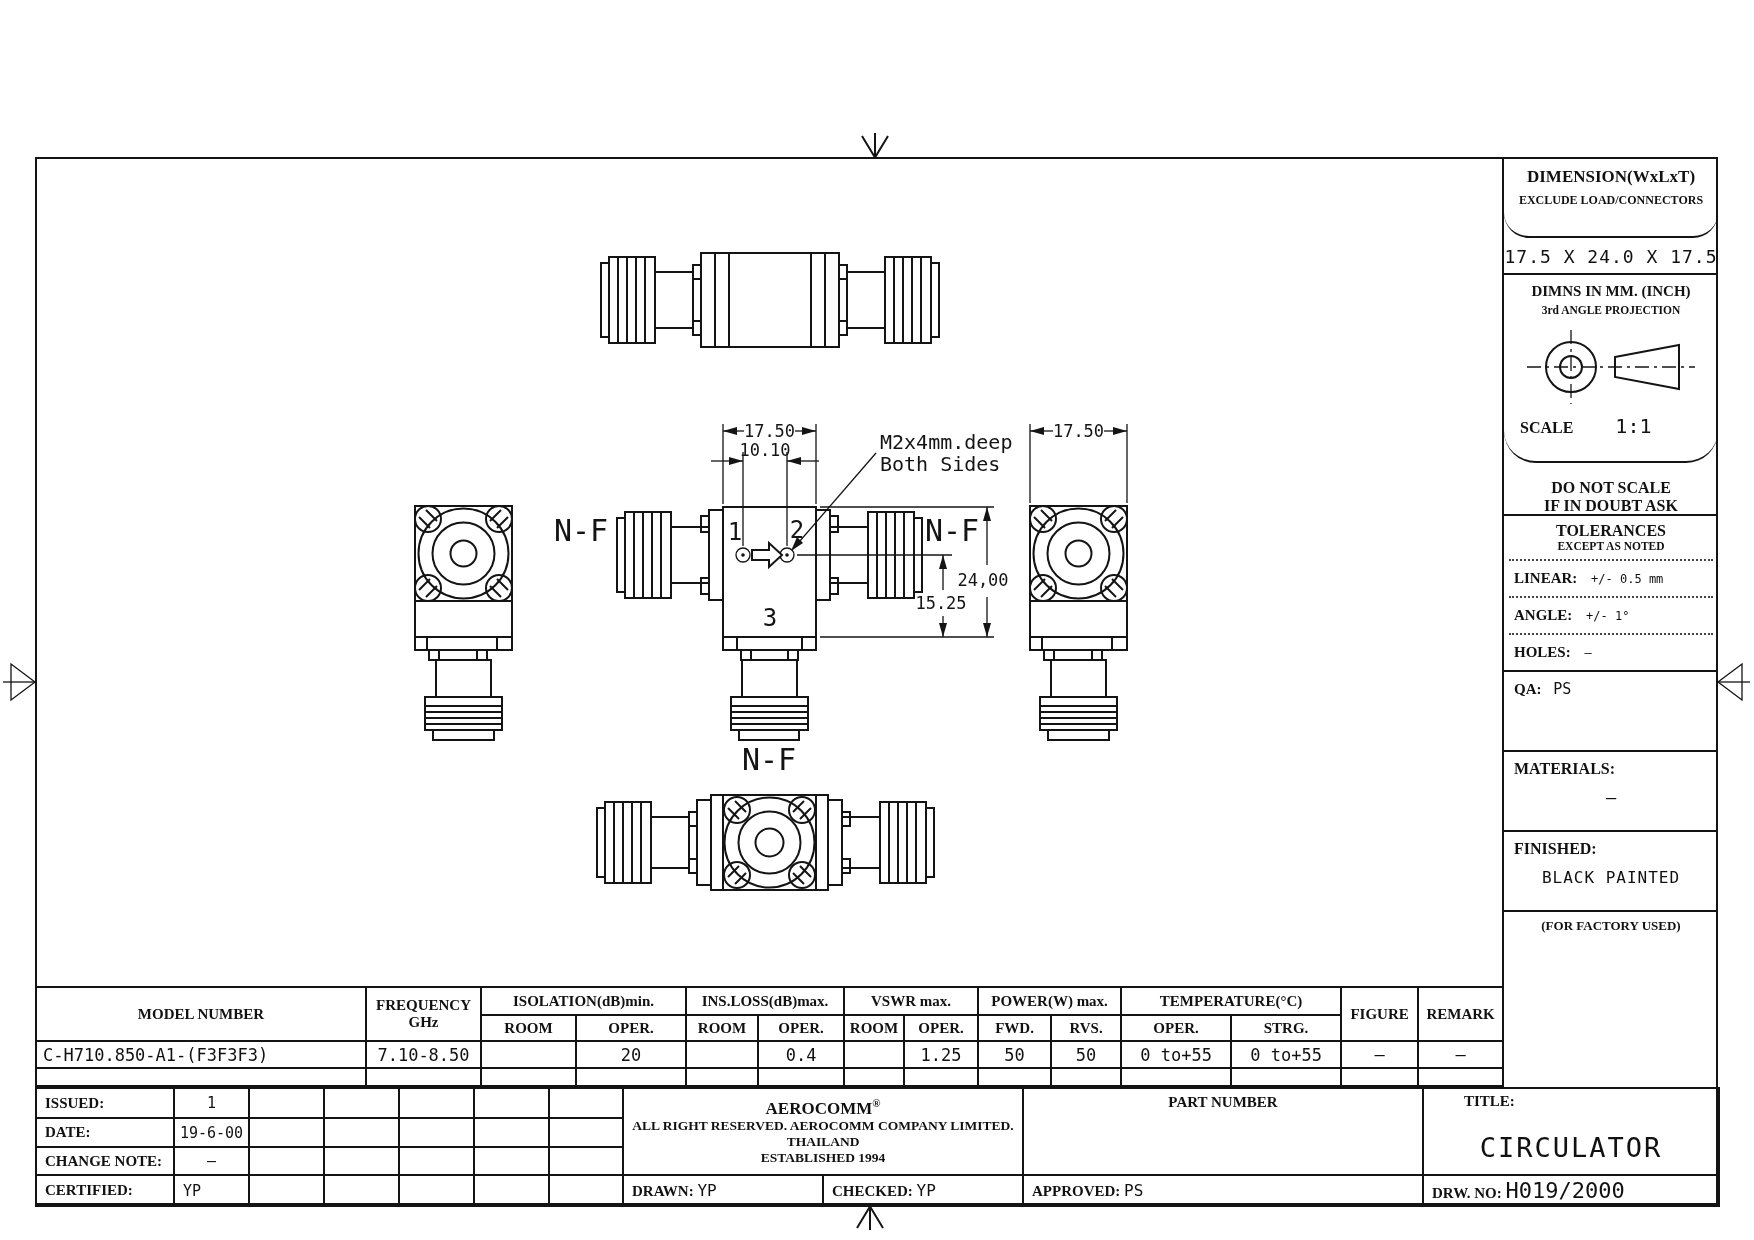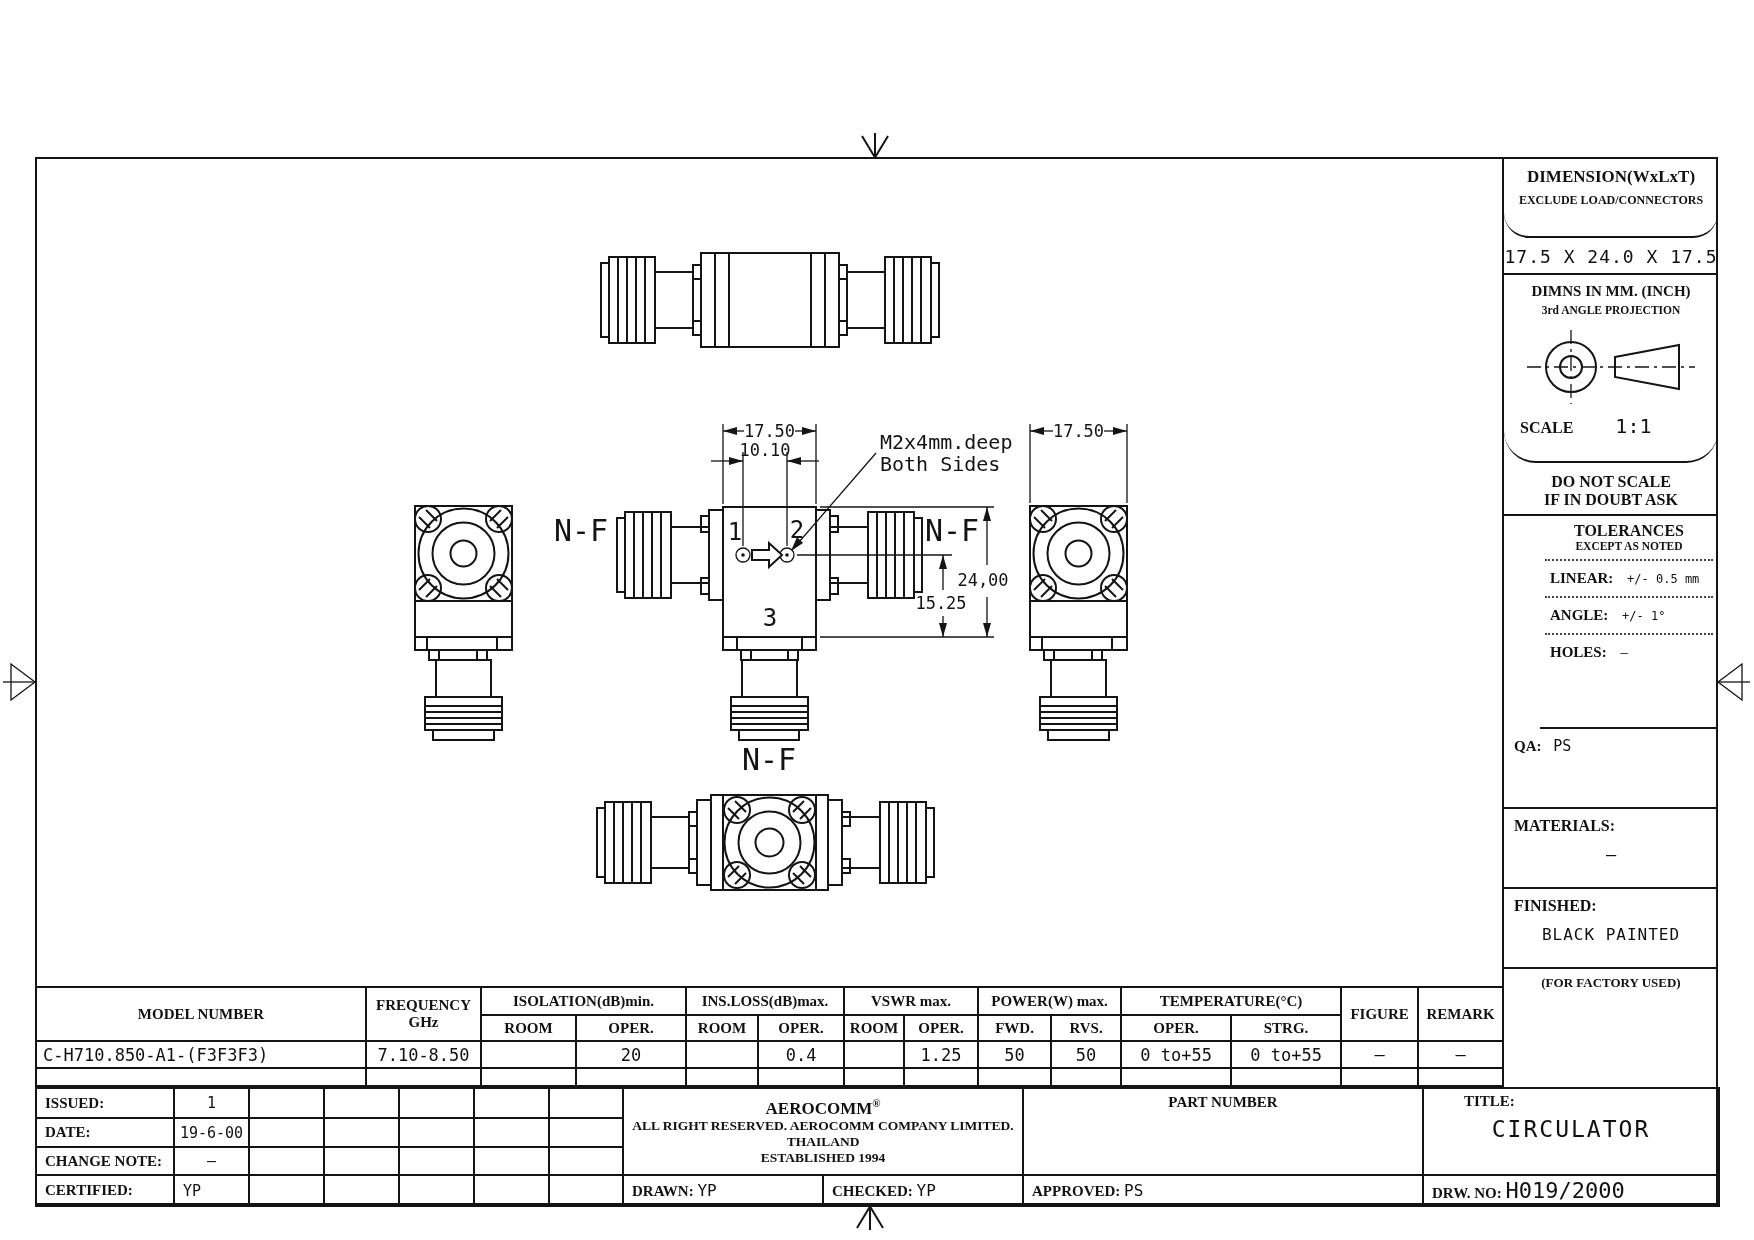--- a/index.html
+++ b/index.html
@@ -35,22 +35,22 @@
   .spec .data td{font-family:"DejaVu Sans Mono",monospace;font-weight:normal;font-size:17px;}
   .spec .data .model-val{text-align:left;padding-left:6px;}
   .bottomblk{position:absolute;left:35px;top:1087px;width:1683px;}
   .bottomblk td{font-size:15px;}
   .lbl-left{text-align:left;padding-left:8px;font-weight:bold;}
   .val{font-family:"DejaVu Sans Mono",monospace;font-weight:normal;font-size:16px;}
   .val-left{text-align:left;padding-left:8px;}
   .company-line1{font-weight:bold;font-size:17px;}
   .company-sm{font-weight:bold;font-size:13.5px;}
   .title-cell{vertical-align:top;text-align:left;}
-  .title-big{font-family:"DejaVu Sans Mono",monospace;font-weight:normal;font-size:23px;
-             text-align:center;letter-spacing:2px;margin-top:6px;}
+  .title-big{font-family:"DejaVu Sans Mono",monospace;font-weight:normal;font-size:27px;
+             text-align:center;letter-spacing:2px;margin-top:22px;}
   .drw-val{font-family:"DejaVu Sans Mono",monospace;font-weight:normal;font-size:22px;}
 </style>
 </head>
 <body>
 
 <div class="sheet">
 
   <svg class="linework" width="1754" height="1240" viewBox="0 0 1754 1240">
 
     <g>
@@ -331,25 +331,25 @@
         <circle class="obj" cx="48" cy="45" r="11"></circle>
         <polygon class="obj" points="92,35 156,23 156,67 92,55"></polygon>
       </svg>
       <div style="display:flex;align-items:baseline;padding:2px 16px 0 16px;">
         <span class="slabel" style="font-size:16px;">SCALE</span>
         <span class="mono" style="font-size:20px;margin-left:42px;">1:1</span>
       </div>
     </div>
 
     <div class="psec ctr" style="height:53px;">
-      <div class="slabel" style="font-size:16px;padding-top:10px;">DO NOT SCALE</div>
+      <div class="slabel" style="font-size:16px;padding-top:16px;">DO NOT SCALE</div>
       <div class="slabel" style="font-size:16px;">IF IN DOUBT ASK</div>
     </div>
 
-    <div class="psec" style="height:213px;margin-left:36px;">
+    <div class="psec" style="height:156px;">
       <div class="slabel ctr" style="font-size:16px;padding-top:6px;">TOLERANCES</div>
       <div class="slabel ctr" style="font-size:11.5px;">EXCEPT AS NOTED</div>
       <hr class="dotline">
       <div class="tolrow">
         <span class="slabel">LINEAR:</span>
         <span class="mono">+/- 0.5 mm</span>
       </div>
       <hr class="dotline">
       <div class="tolrow">
         <span class="slabel">ANGLE:</span>

